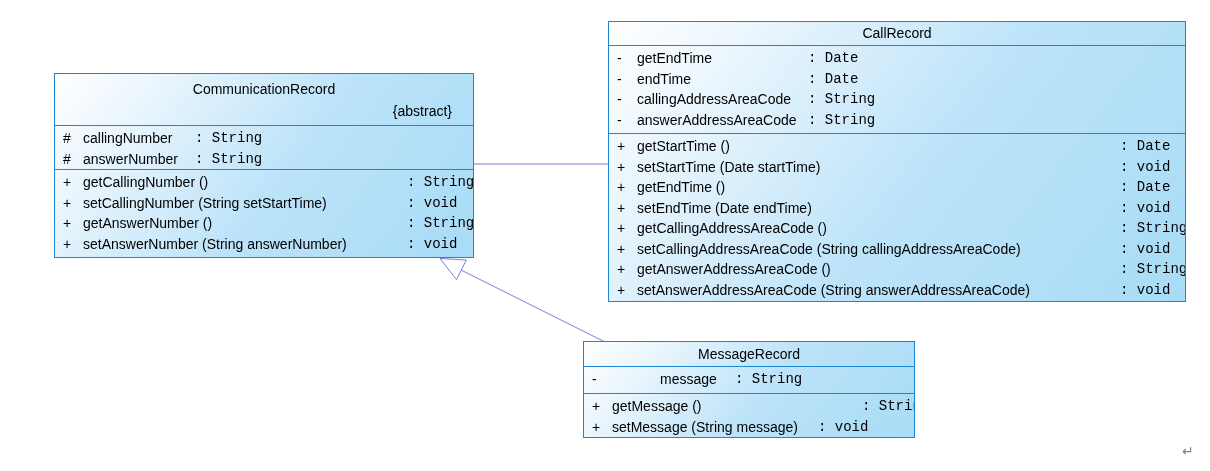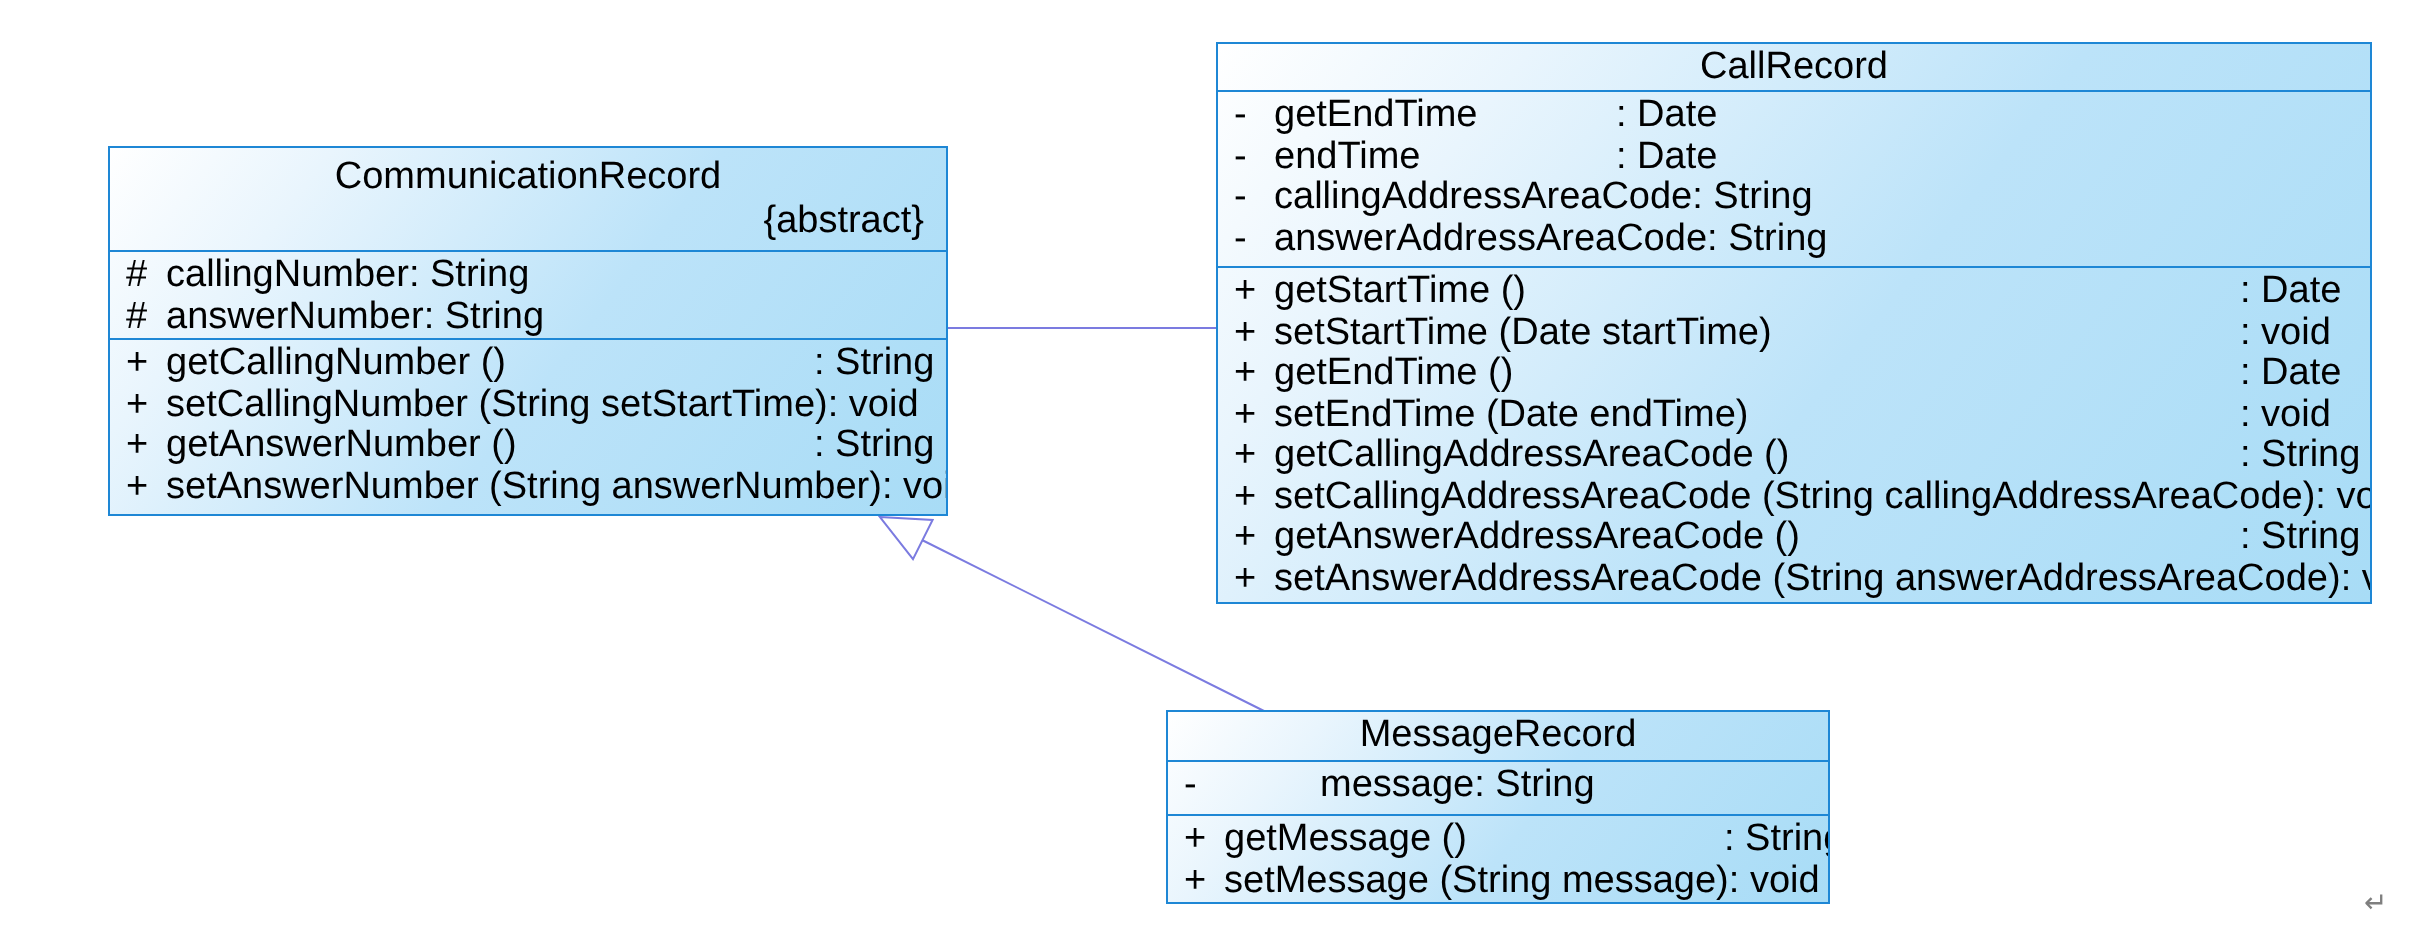--- a/index.html
+++ b/index.html
@@ -13,59 +13,59 @@
     background:#ffffff;
     overflow:hidden;
     font-family:"Liberation Sans",sans-serif;
     color:#000;
   }
   .classbox{
     position:absolute;
     box-sizing:border-box;
     border:1px solid var(--border-blue);
     background:linear-gradient(128deg,#ffffff 0%,#e9f5fd 20%,#bce3f9 55%,#a8dcf6 100%);
-    font-size:19px;
+    font-size:14px;
   }
   .title{
     text-align:center;
     white-space:nowrap;
     overflow:hidden;
   }
   .title-2line{height:51px;}
   .cls-name{padding-top:4px;line-height:22px;text-align:center;}
-  .stereotype{line-height:22px;text-align:right;padding-right:11px;}
+  .stereotype{line-height:22px;text-align:right;padding-right:21px;}
   .attrs,.methods{
     border-top:1px solid var(--border-blue);
     padding-top:2px;
     box-sizing:content-box;
     overflow:hidden;
   }
   .row{
     display:flex;
     padding-left:8px;
     line-height:20.5px;
     white-space:nowrap;
   }
   .row .m{min-width:20px;flex:none;}
   .row .n{flex:none;}
-  .row .t{flex:none;}
+  .row .t{flex:none;font-family:Liberation Mono, monospace;}
 
   #communication-record{left:22px;top:73px;width:420px;height:185px;margin-left:32px;}
   #communication-record .title{height:51px;line-height:normal;}
   #communication-record .attrs{height:41px;}
   #communication-record .attrs .n{min-width:112px;}
   #communication-record .methods .n{min-width:324px;}
 
   #call-record{left:608px;top:21px;width:578px;height:281px;}
   #call-record .title{height:23px;line-height:23px;}
   #call-record .attrs{height:85px;}
   #call-record .attrs .n{min-width:171px;}
   #call-record .methods .n{min-width:483px;}
 
-  #message-record{left:583px;top:355px;width:332px;height:97px;}
+  #message-record{left:583px;top:341px;width:332px;height:97px;}
   #message-record .title{height:24px;line-height:24px;}
   #message-record .attrs{height:24px;}
   #message-record .attrs .n{min-width:75px;margin-left:48px;}
   #message-record .methods .row:nth-child(1) .n{min-width:250px;}
   #message-record .methods .row:nth-child(2) .n{min-width:206px;}
 
   #connector-layer{
     position:absolute;left:0;top:0;width:1210px;height:471px;
     pointer-events:none;
   }

